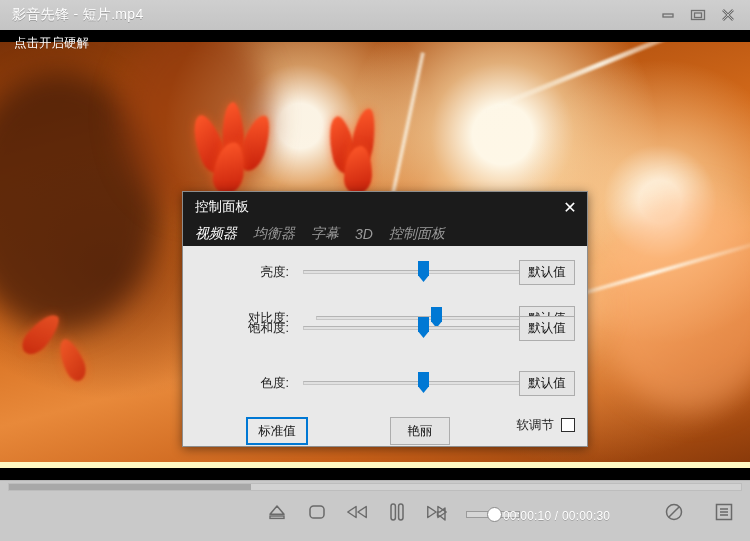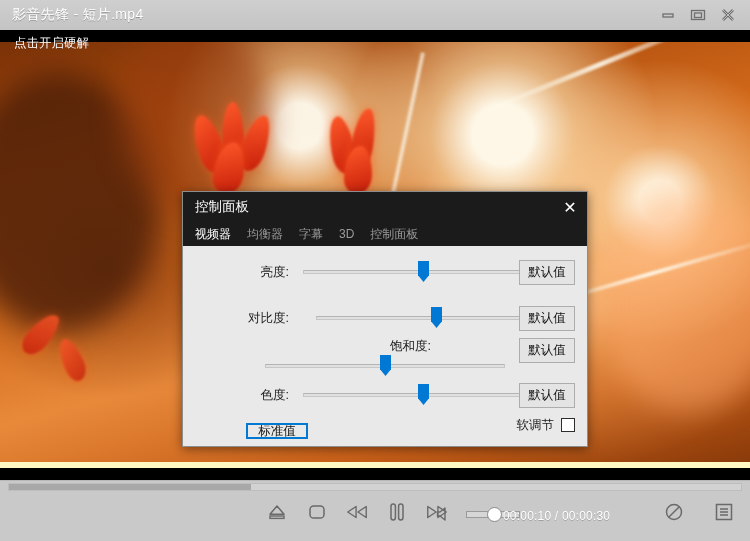--- a/index.html
+++ b/index.html
@@ -67,21 +67,21 @@
   }
   .dlg-title span{color:#fff;font-size:13.5px;}
   .dlg-close{
     margin-left:auto;width:34px;height:30px;display:flex;align-items:center;
     justify-content:center;color:#fff;font-size:16px;font-weight:bold;cursor:default;
   }
   .dlg-tabs{
     height:24px;background:#1b1b1b;display:flex;align-items:center;
     padding-left:12px;gap:0;
   }
-  .tab{font-size:12px;color:#9a9a9a;padding:0 10px 0 0;margin-right:6px;cursor:default;white-space:nowrap;}
+  .tab{font-size:14px;color:#9a9a9a;padding:0 10px 0 0;margin-right:6px;cursor:default;white-space:nowrap;font-style:italic;}
   .tab.active{color:#ffffff;}
 
   .dlg-body{position:relative;height:200px;background:#e9e9e9;padding-left:13px;}
 
   .row{
     position:absolute;left:0;width:404px;height:28px;display:flex;align-items:center;
   }
   .row-label{
     width:120px;text-align:right;padding-right:14px;font-size:12.5px;color:#1a1a1a;
     box-sizing:border-box;
@@ -102,21 +102,21 @@
     font-size:12.5px;color:#111;background:#e4e4e4;border:1px solid #adadad;
     height:25px;min-width:56px;padding:0 8px;box-sizing:border-box;
     display:inline-flex;align-items:center;justify-content:center;cursor:default;
   }
   .btn-default{position:absolute;right:12px;width:56px;text-align:right;}
   .btn-focus{border:2px solid #0078d4;background:#e9e9e9;}
 
   .presets{
     position:absolute;left:0;top:162px;width:404px;height:34px;display:flex;align-items:center;
   }
-  .presets .btn{height:16px;min-width:60px;margin-top:12px;}
+  .presets .btn{height:28px;min-width:60px;margin-top:12px;}
   .p1{position:absolute;left:63px;width:62px;height:30px;}
   .p2{position:absolute;left:137px;width:60px;}
   .p3{position:absolute;left:207px;width:60px;}
   .soft{
     position:absolute;right:12px;display:flex;align-items:center;gap:7px;
     font-size:12.5px;color:#1a1a1a;
   }
   .checkbox{
     width:14px;height:14px;background:#fff;border:1px solid #2d2d2d;box-sizing:border-box;
   }
@@ -228,40 +228,41 @@
 
         <div class="row" style="top:58px;gap:13px;">
           <div class="row-label">对比度:</div>
           <div class="slider">
             <div class="track"></div>
             <div class="thumb" style="left:50%;"></div>
           </div>
           <div class="btn btn-default">默认值</div>
         </div>
 
-        <div class="row" style="top:92px;flex-direction:column;">
+        <div class="row" style="top:68px;">
           <div class="row-label">饱和度:</div>
           <div class="slider">
             <div class="track"></div>
             <div class="thumb" style="left:50%;"></div>
           </div>
           <div class="btn btn-default">默认值</div>
         </div>
 
-        <div class="row" style="top:135px;">
+        <div class="row" style="top:123px;">
           <div class="row-label">色度:</div>
           <div class="slider">
             <div class="track"></div>
             <div class="thumb" style="left:50%;"></div>
           </div>
           <div class="btn btn-default">默认值</div>
         </div>
 
         <div class="presets">
           <div class="btn p1 btn-focus">标准值</div>
+          <div class="btn p3">艳丽</div>
           <div class="soft">
             <span>软调节</span>
             <span class="checkbox"></span>
           </div>
         </div>
 
       </div>
     </div>
   </div>
 

